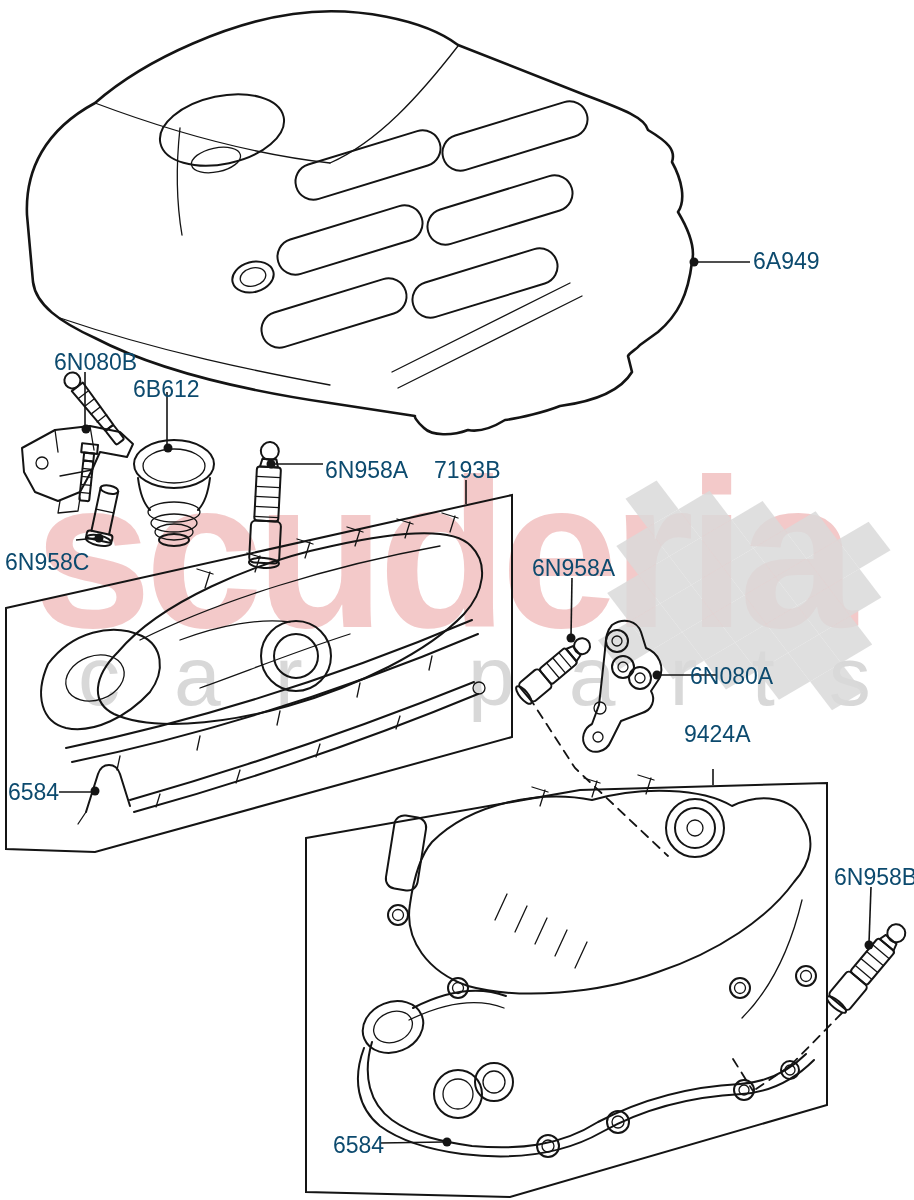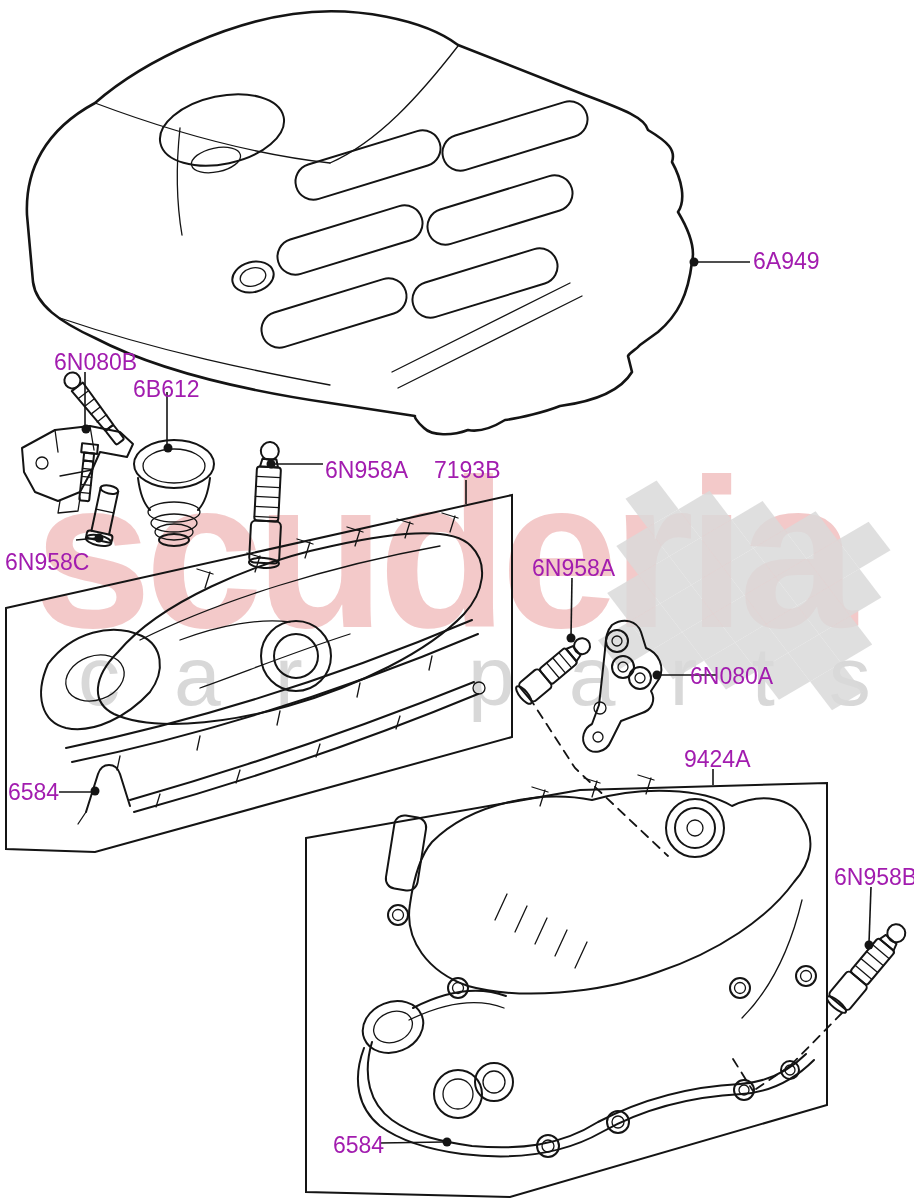--- a/index.html
+++ b/index.html
@@ -15,21 +15,21 @@
   svg#art *{vector-effect:none;}
   .ln{fill:none;stroke:#141414;stroke-width:2;stroke-linecap:round;stroke-linejoin:round;}
   .ln-heavy{fill:none;stroke:#141414;stroke-width:2.6;stroke-linecap:round;stroke-linejoin:round;}
   .ln-thin{fill:none;stroke:#141414;stroke-width:1.3;stroke-linecap:round;stroke-linejoin:round;}
   .box{fill:none;stroke:#141414;stroke-width:2;stroke-linejoin:miter;}
   .leader{fill:none;stroke:#141414;stroke-width:1.6;}
   .dashed{fill:none;stroke:#141414;stroke-width:1.8;stroke-dasharray:9 7;stroke-linecap:round;}
   .dot{fill:#141414;stroke:none;}
   #flag-cells polygon{fill:#d9d9d9;opacity:.85;stroke:none;}
   
-  .lbl{position:absolute;font-size:23px;color:#a21caf;white-space:nowrap;z-index:3;line-height:1;}
+  .lbl{position:absolute;font-size:23px;color:#0c4a6e;white-space:nowrap;z-index:3;line-height:1;}
 </style>
 </head>
 <body>
 
 <div id="stage">
 
   <div class="wm-title">scuderia</div>
   <div class="wm-sub">car parts</div>
 
   <svg id="art" width="914" height="1200" viewBox="0 0 914 1200">
@@ -290,17 +290,17 @@
   </svg>
 
   <div class="lbl" style="left:753px;top:250px">6A949</div>
   <div class="lbl" style="left:54px;top:351px">6N080B</div>
   <div class="lbl" style="left:133px;top:378px">6B612</div>
   <div class="lbl" style="left:325px;top:459px">6N958A</div>
   <div class="lbl" style="left:434px;top:459px">7193B</div>
   <div class="lbl" style="left:5px;top:551px">6N958C</div>
   <div class="lbl" style="left:532px;top:557px">6N958A</div>
   <div class="lbl" style="left:690px;top:665px">6N080A</div>
-  <div class="lbl" style="left:684px;top:748px">9424A</div>
+  <div class="lbl" style="left:684px;top:723px">9424A</div>
   <div class="lbl" style="left:834px;top:866px">6N958B</div>
   <div class="lbl" style="left:8px;top:781px">6584</div>
   <div class="lbl" style="left:333px;top:1134px">6584</div>
 </div>
 
 </body></html>

